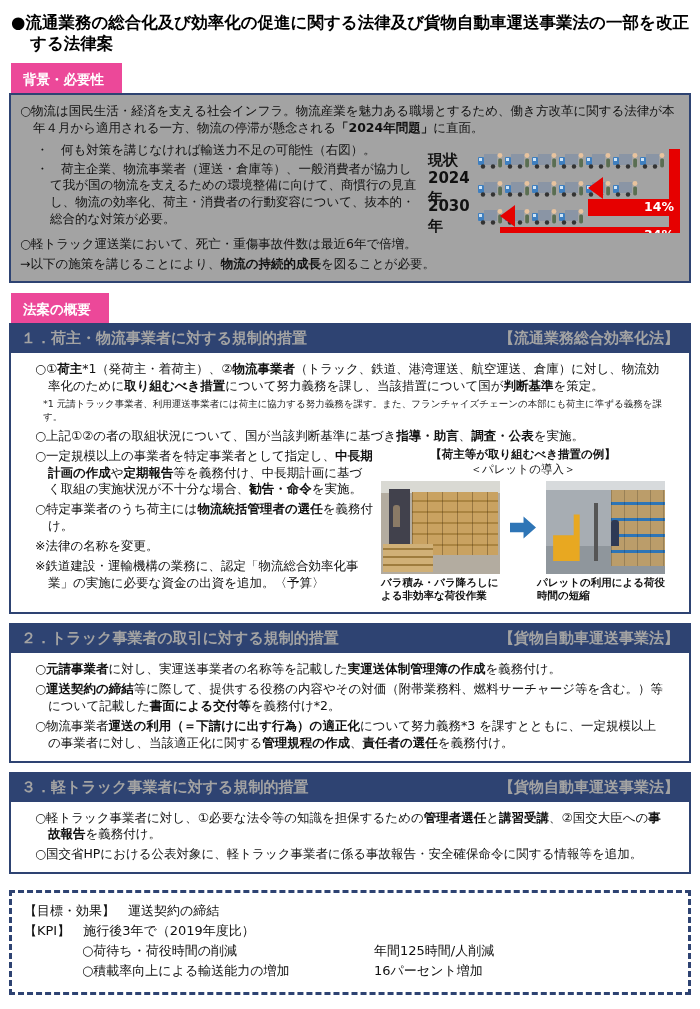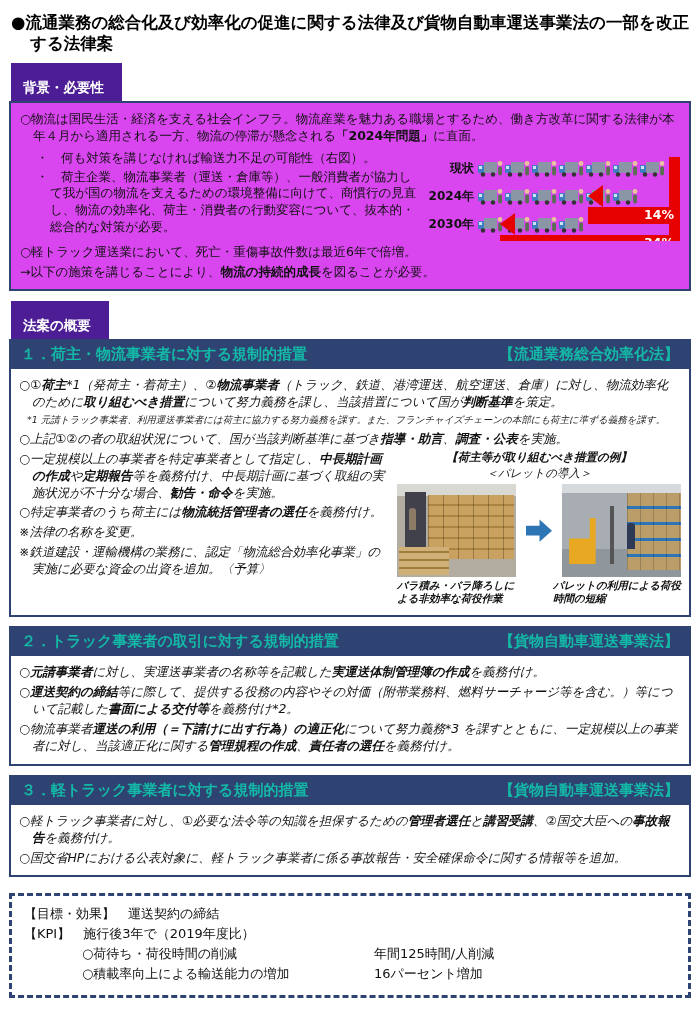--- a/index.html
+++ b/index.html
@@ -12,52 +12,52 @@
 
   
   .doc-title{
     font-weight:bold;font-size:16.5px;line-height:1.3;
     padding-left:19px;text-indent:-19px;margin:4px 2px 8px;
     color:#000;
   }
 
   
   .sec-label{
-    display:inline-block;background:#4c1d95;color:#fff;font-weight:bold;
-    font-size:13.5px;padding:16px 18px 4px 12px;margin:0 0 0 2px;
+    display:inline-block;background:#ec4899;color:#fff;font-weight:bold;
+    font-size:13.5px;padding:8px 18px 4px 12px;margin:0 0 0 2px;
   }
 
   
-  .box{border:2px solid #2e4372;background:#d946ef;padding:5px 9px 6px;font-size:12.5px;line-height:1.35;}
+  .box{border:2px solid #2e4372;background:#a3a3a3;padding:5px 9px 6px;font-size:12.5px;line-height:1.35;}
   .bg-box{margin:0 0 10px;}
 
   .para{margin:3px 0;padding-left:13px;text-indent:-13px;}
   .sub{margin:2px 0 2px 16px;padding-left:14px;text-indent:-14px;}
   .footnote{font-size:9.5px;margin:2px 0 4px 8px;color:#222;}
   b{font-weight:bold;}
 
   
   .bg-mid{overflow:hidden;}
   .fig{float:right;width:252px;position:relative;margin:2px 0 2px 6px;padding:4px 0 0;}
   .fig-bar{position:absolute;right:0;top:7px;width:11px;height:85px;background:#e60000;z-index:0;}
   .fig-row{display:flex;align-items:center;height:27px;margin:1px 0;position:relative;}
-  .fig-label{width:46px;flex:none;font-weight:bold;font-size:12px;text-align:right;padding-right:4px;}
+  .fig-label{width:46px;flex:none;font-weight:bold;font-size:15px;padding-right:4px;}
   .trucks{display:flex;align-items:center;gap:2px;}
   .fig-arrow{position:absolute;right:0;top:2px;display:flex;align-items:stretch;z-index:1;height:23px;flex-direction:column;}
   .fig-arrow .head{width:0;height:0;border-top:11.5px solid transparent;border-bottom:11.5px solid transparent;border-right:15px solid #e60000;}
   .fig-arrow .body{flex:1;background:#e60000;color:#fff;font-weight:bold;font-size:12.5px;display:flex;align-items:center;justify-content:flex-end;padding-right:6px;}
 
   
   .section{border:2px solid #2e4372;margin:0 0 9px;}
   .section-banner{
-    background:#2e4372;color:#14b8a6;font-weight:bold;font-size:15px;
+    background:#2e4372;color:#a3a3a3;font-weight:bold;font-size:15px;
     display:flex;justify-content:space-between;align-items:center;
     padding:4px 10px 5px;
   }
-  .section-content{padding:5px 8px 6px;font-size:12.5px;line-height:1.35;overflow:hidden;font-style:italic;}
+  .section-content{padding:5px 24px 6px;font-size:12.5px;line-height:1.35;overflow:hidden;}
 
   
   .example-box{float:right;width:284px;margin:0 0 4px 8px;text-align:center;}
   .ex-title{font-weight:bold;font-size:11.5px;line-height:1.2;}
   .ex-sub{font-size:11.5px;margin:1px 0 3px;}
   .ex-photos{display:flex;align-items:center;justify-content:space-between;}
   .photo{width:119px;height:93px;position:relative;overflow:hidden;flex:none;}
   .photo-left{background:linear-gradient(#d9d9d3 0 13%,#b3aca0 13% 100%);}
   .photo-left .cargo{position:absolute;right:2px;top:12%;width:72%;height:68%;
     background:

